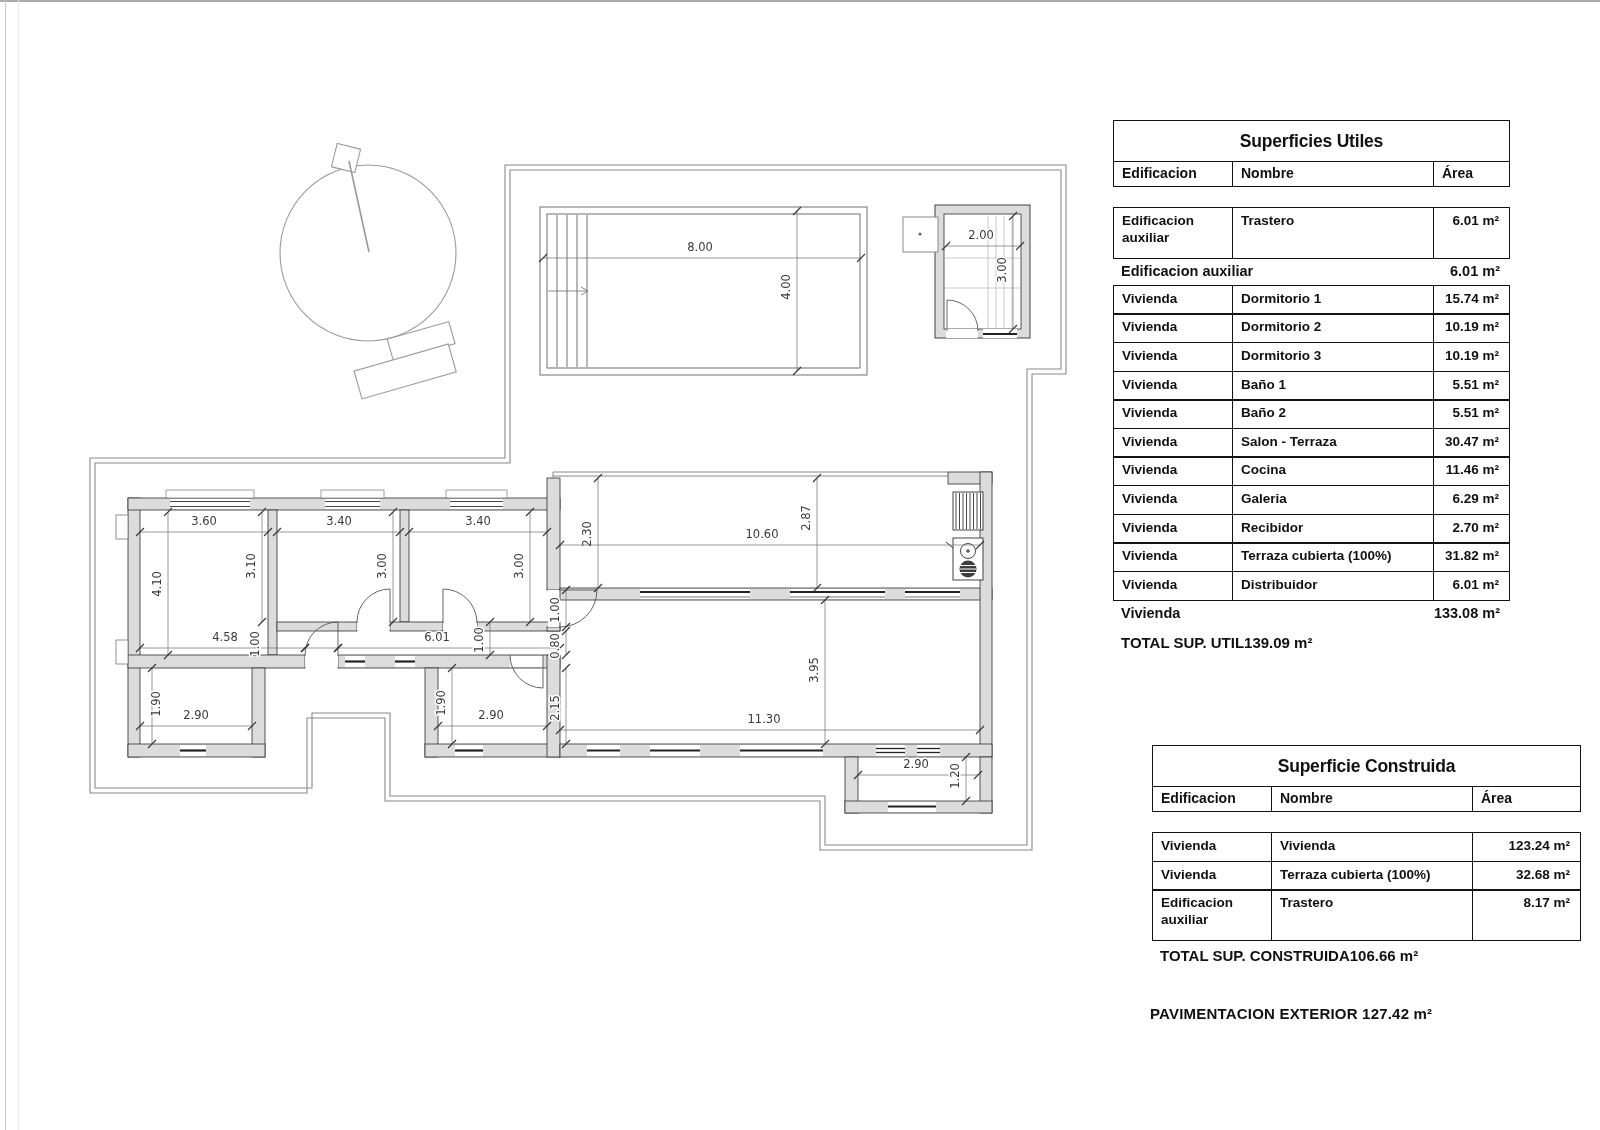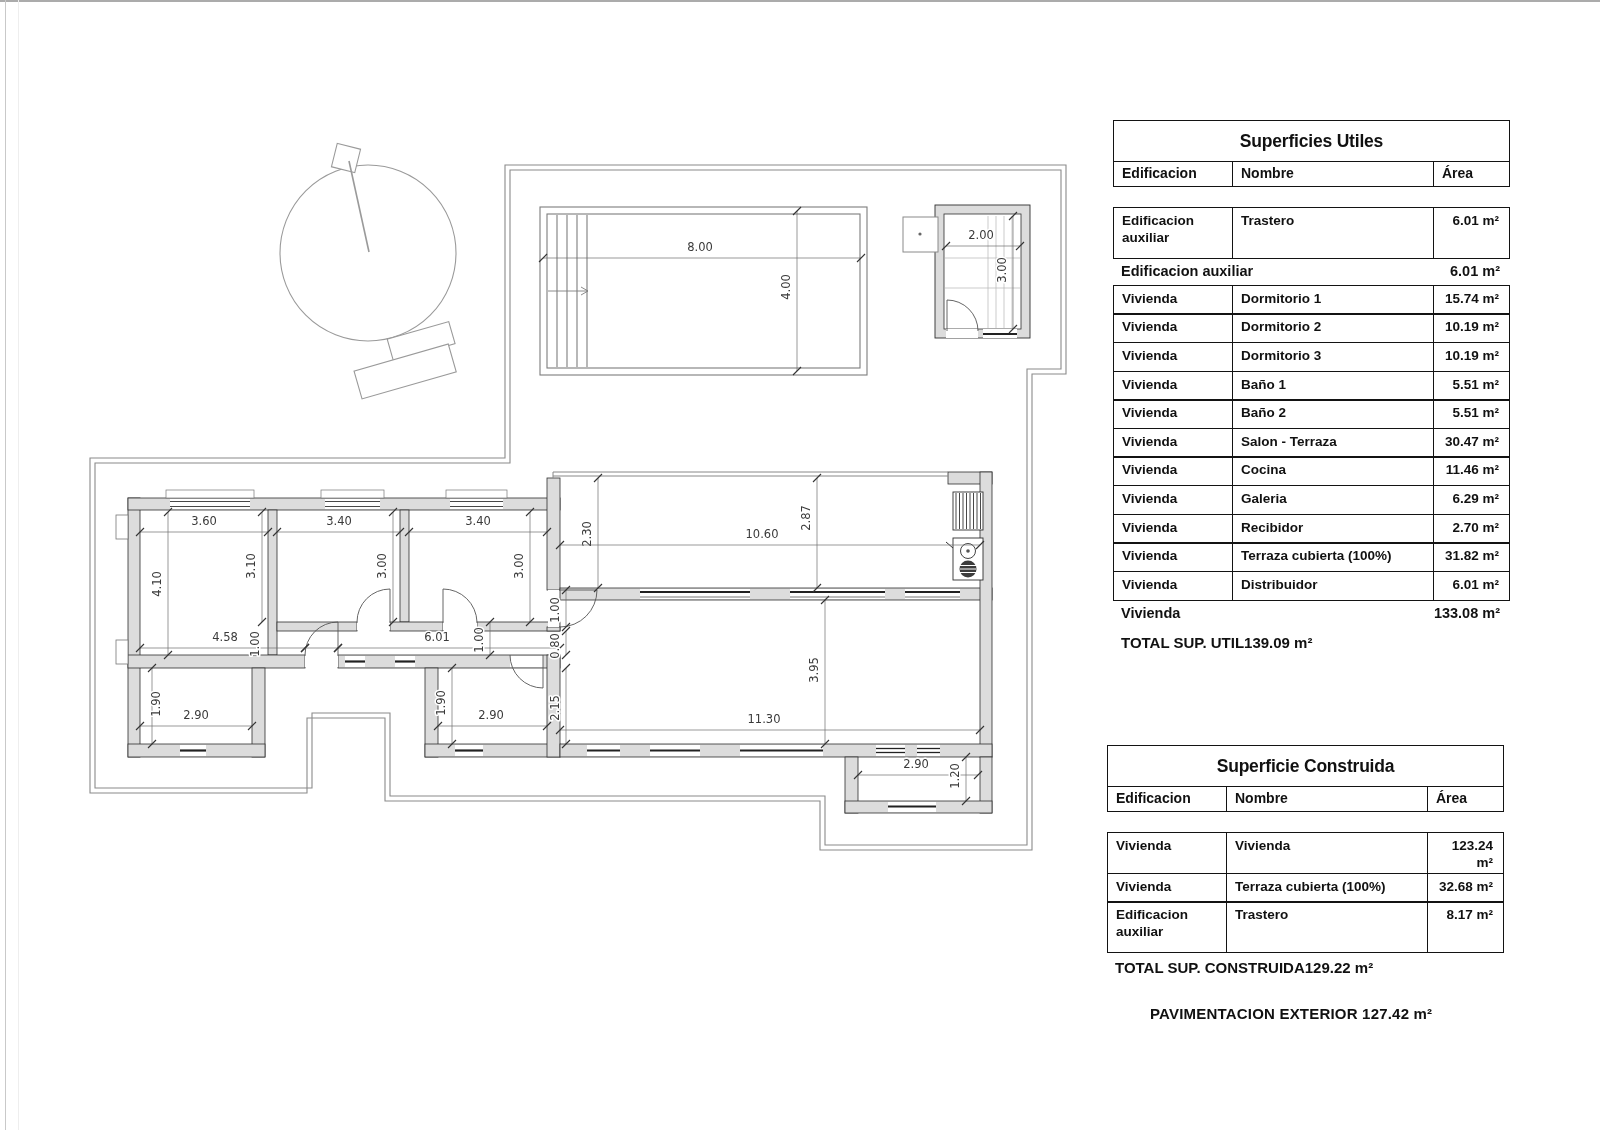--- a/index.html
+++ b/index.html
@@ -429,21 +429,21 @@
           <span>Vivienda</span>
           <span>133.08 m²</span>
         </div>
         <div class="totrow">
           <span>TOTAL SUP. UTIL</span>
           <span>139.09 m²</span>
         </div>
       </div>
   </div>
 
-  <div class="tbl" id="tbl-construida" style="left:1107px;top:745px;width:397px">
+  <div class="tbl" id="tbl-construida" style="left:1152px;top:745px;width:429px">
     <div class="tbl-title">Superficie Construida</div>
     <div class="thead">
       <div class="c1">Edificacion</div>
       <div class="c2">Nombre</div>
       <div class="c3">Área</div>
     </div>
     <div class="tgap"></div>
     <div id="rows-construida">
         <div class="trow">
           <div class="c1">Vivienda</div>
@@ -455,19 +455,19 @@
           <div class="c2">Terraza cubierta (100%)</div>
           <div class="c3">32.68 m²</div>
         </div>
         <div class="trow tall">
           <div class="c1">Edificacion auxiliar</div>
           <div class="c2">Trastero</div>
           <div class="c3">8.17 m²</div>
         </div>
         <div class="totrow">
           <span>TOTAL SUP. CONSTRUIDA</span>
-          <span>129.22 m²</span>
+          <span>106.66 m²</span>
         </div>
       </div>
   </div>
 
   <div class="footer-note">PAVIMENTACION EXTERIOR 127.42 m²</div>
 </div>
 
 </body></html>

